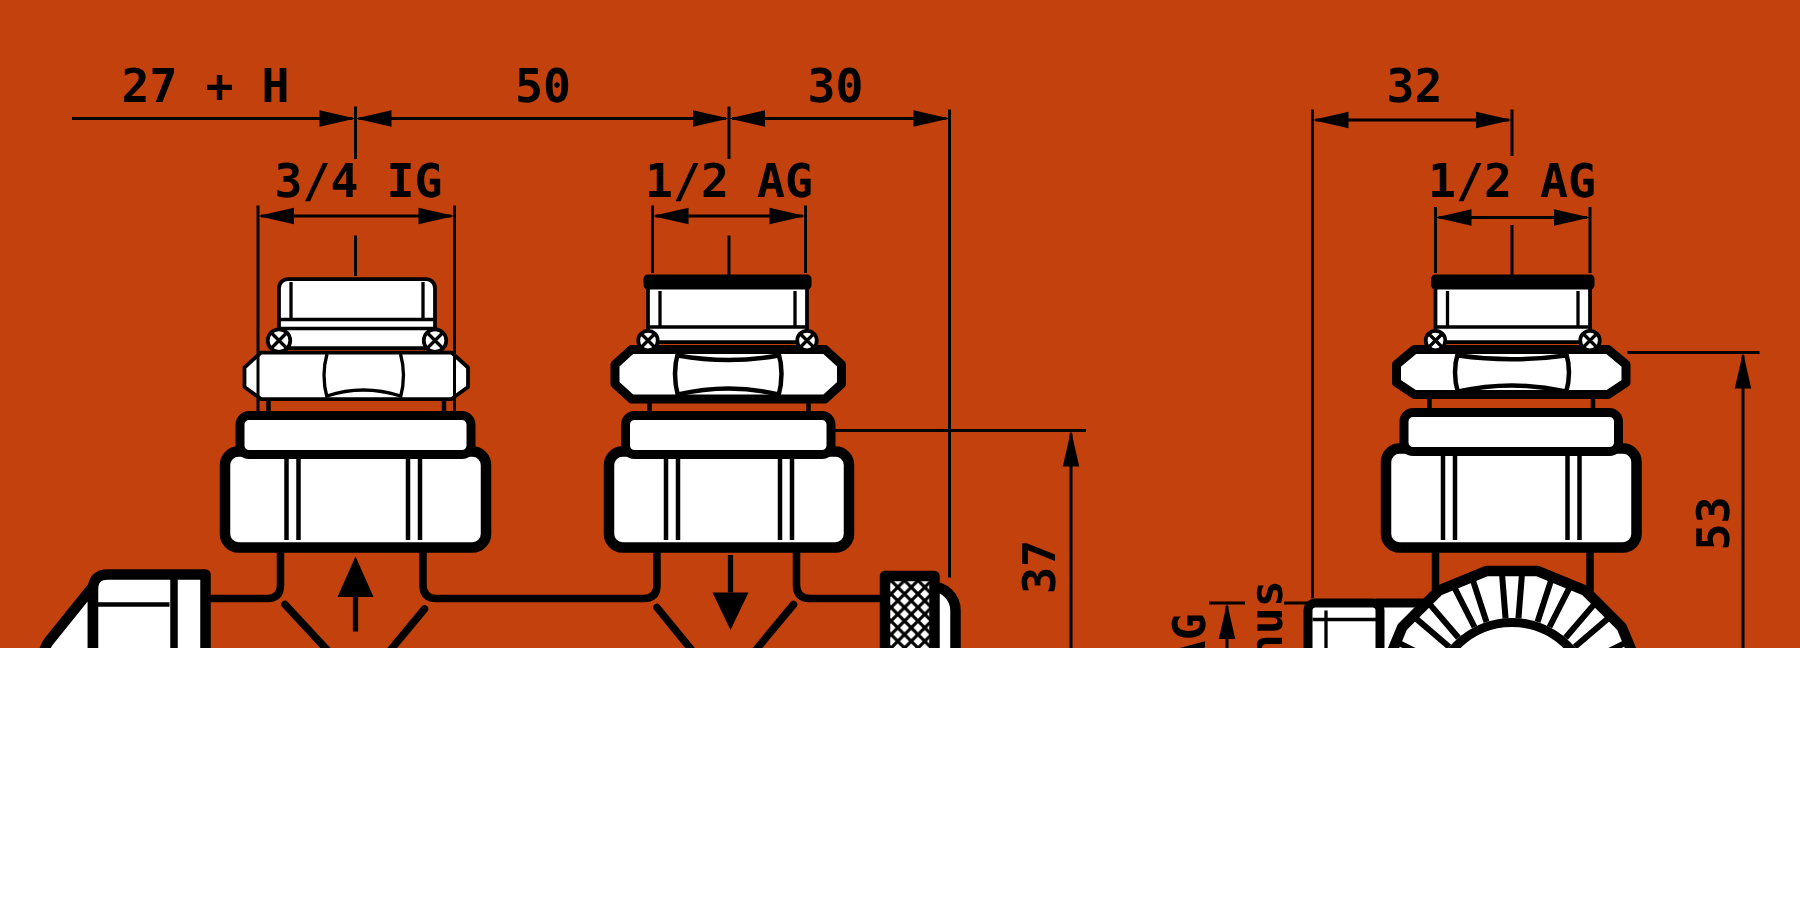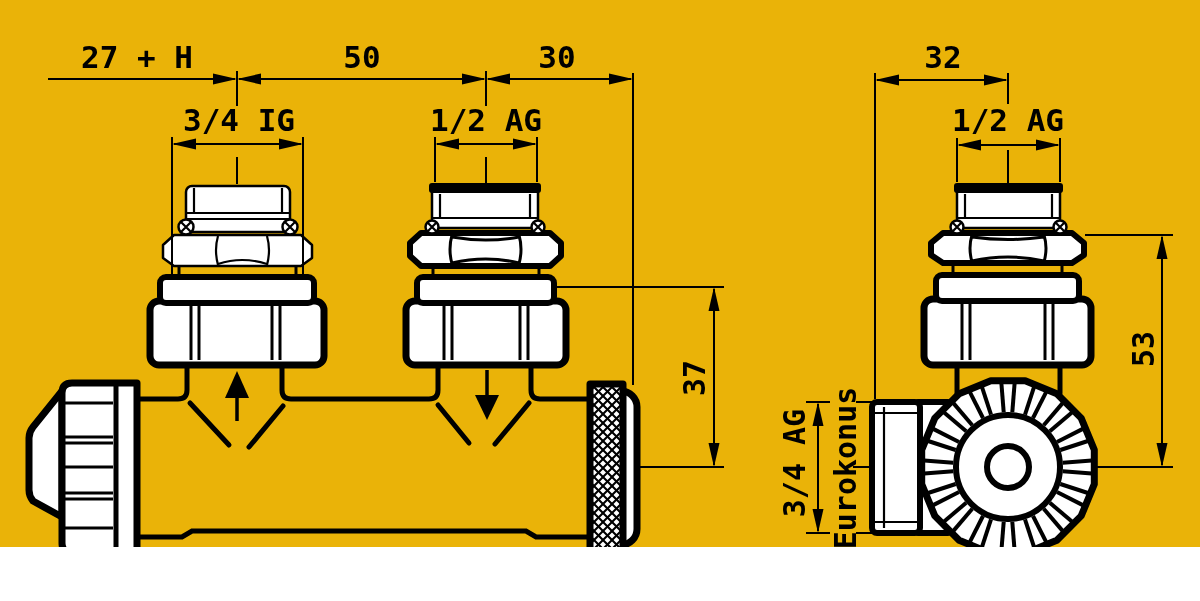--- a/index.html
+++ b/index.html
@@ -1,16 +1,16 @@
 <!DOCTYPE html>
 <html><head>
 <meta charset="utf-8">
 <style>
   html,body{margin:0;padding:0;background:#ffffff;}
-  .stage{width:1200px;height:547px;background:#eab308;position:relative;overflow:hidden;}
+  .stage{width:1200px;height:432px;background:#c2410c;position:relative;overflow:hidden;}
   svg{display:block;}
   
   .fat  {fill:#ffffff;stroke:#000000;stroke-width:7;stroke-linejoin:round;}
   .med  {fill:#ffffff;stroke:#000000;stroke-width:6;stroke-linejoin:round;}
   .medl {fill:none;stroke:#000000;stroke-width:5;stroke-linecap:round;}
   .det  {fill:none;stroke:#000000;stroke-width:3;}
   .thin {fill:#ffffff;stroke:#000000;stroke-width:2.5;stroke-linejoin:round;}
   .thinl{fill:none;stroke:#000000;stroke-width:2.2;}
   .dim  {fill:none;stroke:#000000;stroke-width:2;}
   .blk  {fill:#000000;stroke:none;}

